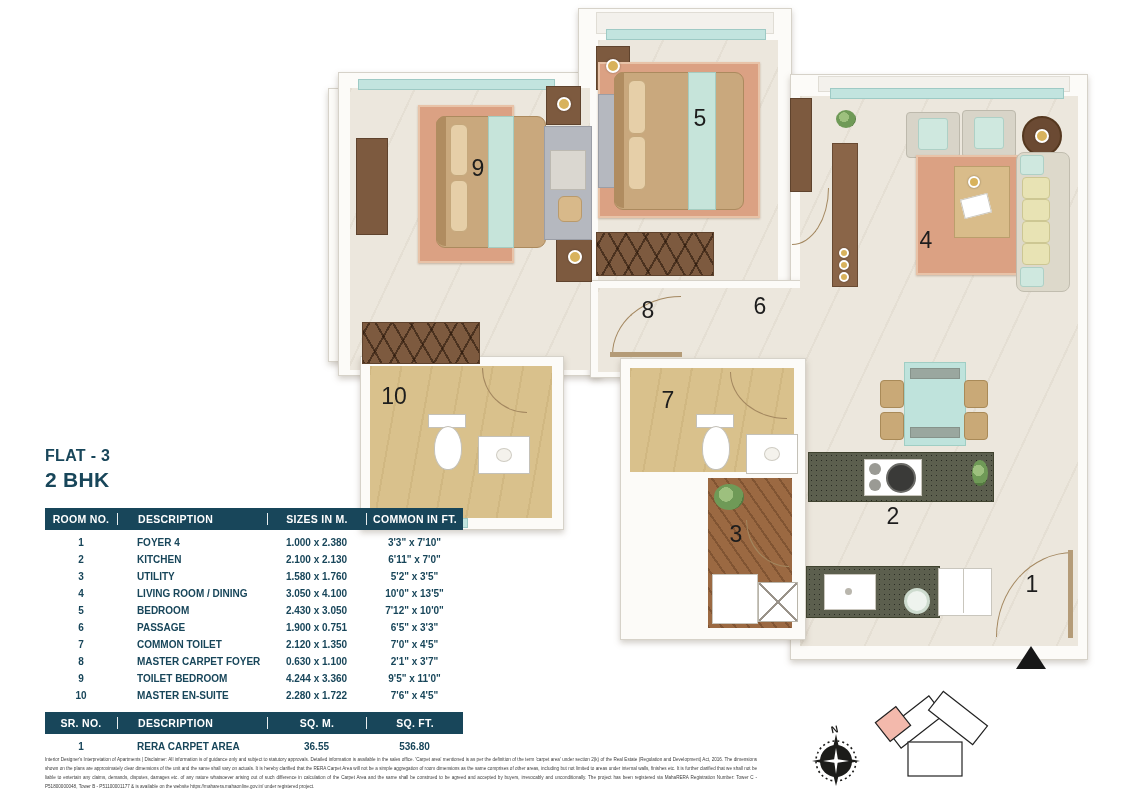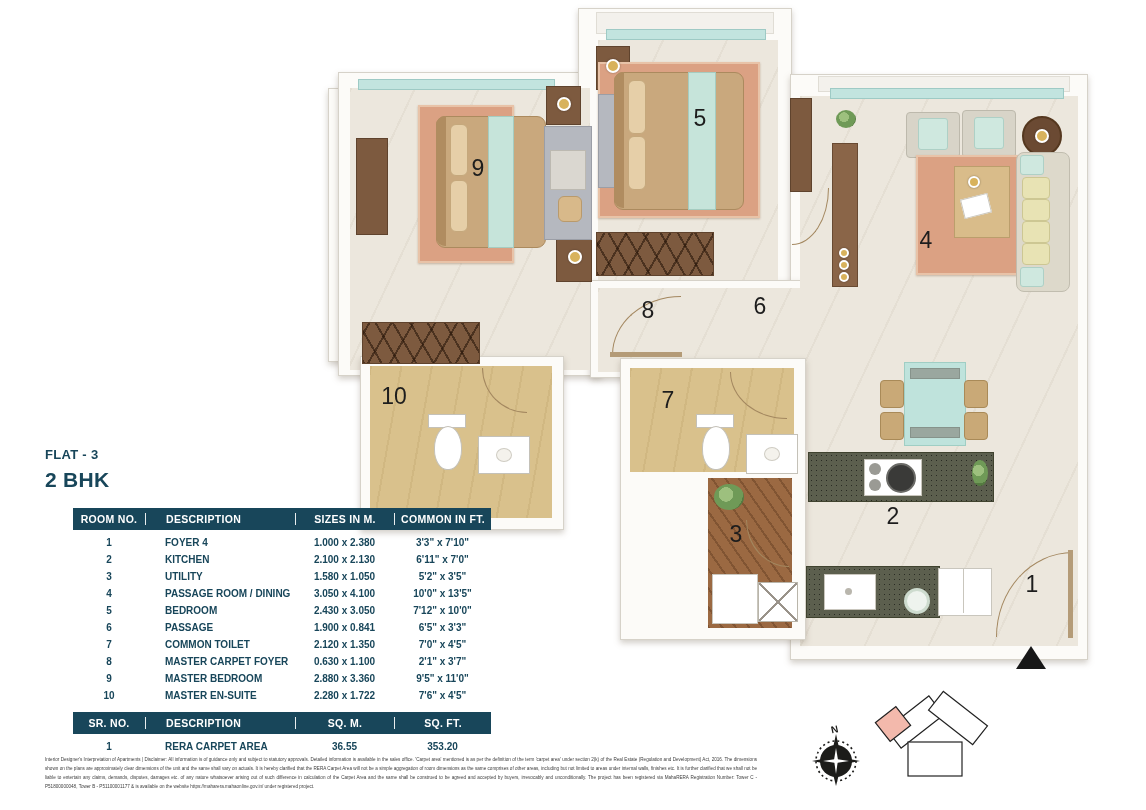--- a/index.html
+++ b/index.html
@@ -61,23 +61,23 @@
   .basin{background:#fff;border:1px solid #c4c1b8;}
   .basin i{position:absolute;left:50%;top:50%;width:14px;height:12px;transform:translate(-50%,-50%);
            border:1px solid #cfccc3;border-radius:50%;background:#f4f2ec;}
   .xbox{background:#fff;border:1px solid #b9b5aa;
         background-image:linear-gradient(45deg,transparent 48.5%,#9a938a 48.5% 51.5%,transparent 51.5%),
                          linear-gradient(-45deg,transparent 48.5%,#9a938a 48.5% 51.5%,transparent 51.5%);}
   .roomlabel{position:absolute;z-index:6;font-size:23px;color:#1d1d1d;transform:translate(-50%,-50%);letter-spacing:0;}
 
   
   .navy{color:#18465a;}
-  .title-flat{position:absolute;left:45px;top:447px;font-size:13px;font-weight:700;letter-spacing:.3px;}
+  .title-flat{position:absolute;left:45px;top:447px;font-size:16px;font-weight:700;letter-spacing:.3px;}
   .title-bhk{position:absolute;left:45px;top:468px;font-size:21px;font-weight:700;letter-spacing:.3px;}
-  .tbl{position:absolute;left:45px;width:418px;z-index:7;margin-left:28px;}
+  .tbl{position:absolute;left:45px;width:418px;z-index:7;}
   .thead{display:flex;background:#18465a;color:#fff;height:22px;align-items:center;
          font-size:10.5px;font-weight:700;letter-spacing:.3px;}
   .thead .tcell+.tcell{border-left:1.5px solid rgba(255,255,255,.9);}
   .tbody{padding-top:4px;}
   .trow{display:flex;height:17px;align-items:center;font-size:10px;font-weight:700;color:#18465a;}
   .tcell{box-sizing:border-box;}
   .c0{width:72px;text-align:center;}
   .c1{width:150px;text-align:left;padding-left:20px;}
   .c2{width:99px;text-align:center;}
   .c3{width:97px;text-align:center;}
@@ -252,57 +252,57 @@
         </div>
         <div class="trow">
           <div class="tcell c0">2</div>
           <div class="tcell c1">KITCHEN</div>
           <div class="tcell c2">2.100 x 2.130</div>
           <div class="tcell c3">6'11" x 7'0"</div>
         </div>
         <div class="trow">
           <div class="tcell c0">3</div>
           <div class="tcell c1">UTILITY</div>
-          <div class="tcell c2">1.580 x 1.050</div>
+          <div class="tcell c2">1.580 x 1.760</div>
           <div class="tcell c3">5'2" x 3'5"</div>
         </div>
         <div class="trow">
           <div class="tcell c0">4</div>
-          <div class="tcell c1">PASSAGE ROOM / DINING</div>
+          <div class="tcell c1">LIVING ROOM / DINING</div>
           <div class="tcell c2">3.050 x 4.100</div>
           <div class="tcell c3">10'0" x 13'5"</div>
         </div>
         <div class="trow">
           <div class="tcell c0">5</div>
           <div class="tcell c1">BEDROOM</div>
           <div class="tcell c2">2.430 x 3.050</div>
           <div class="tcell c3">7'12" x 10'0"</div>
         </div>
         <div class="trow">
           <div class="tcell c0">6</div>
           <div class="tcell c1">PASSAGE</div>
-          <div class="tcell c2">1.900 x 0.841</div>
+          <div class="tcell c2">1.900 x 0.751</div>
           <div class="tcell c3">6'5" x 3'3"</div>
         </div>
         <div class="trow">
           <div class="tcell c0">7</div>
           <div class="tcell c1">COMMON TOILET</div>
           <div class="tcell c2">2.120 x 1.350</div>
           <div class="tcell c3">7'0" x 4'5"</div>
         </div>
         <div class="trow">
           <div class="tcell c0">8</div>
           <div class="tcell c1">MASTER CARPET FOYER</div>
           <div class="tcell c2">0.630 x 1.100</div>
           <div class="tcell c3">2'1" x 3'7"</div>
         </div>
         <div class="trow">
           <div class="tcell c0">9</div>
-          <div class="tcell c1">MASTER BEDROOM</div>
-          <div class="tcell c2">2.880 x 3.360</div>
+          <div class="tcell c1">TOILET BEDROOM</div>
+          <div class="tcell c2">4.244 x 3.360</div>
           <div class="tcell c3">9'5" x 11'0"</div>
         </div>
         <div class="trow">
           <div class="tcell c0">10</div>
           <div class="tcell c1">MASTER EN-SUITE</div>
           <div class="tcell c2">2.280 x 1.722</div>
           <div class="tcell c3">7'6" x 4'5"</div>
         </div>
       </div>
   </div>
@@ -312,21 +312,21 @@
       <div class="tcell c0">SR. NO.</div>
       <div class="tcell c1">DESCRIPTION</div>
       <div class="tcell c2">SQ. M.</div>
       <div class="tcell c3">SQ. FT.</div>
     </div>
     <div class="tbody">
         <div class="trow">
           <div class="tcell c0">1</div>
           <div class="tcell c1">RERA CARPET AREA</div>
           <div class="tcell c2">36.55</div>
-          <div class="tcell c3">353.20</div>
+          <div class="tcell c3">536.80</div>
         </div>
       </div>
   </div>
 
   <div class="disclaimer">Interior Designer's Interpretation of Apartments | Disclaimer: All information is of guidance only and subject to statutory approvals. Detailed information is available in the sales office. 'Carpet area' mentioned is as per the definition of the term 'carpet area' under section 2(k) of the Real Estate (Regulation and Development) Act, 2016. The dimensions shown on the plans are approximately clear dimensions of the unit and the same shall vary on actuals. It is hereby clarified that the RERA Carpet Area will not be a simple aggregation of room dimensions as the same comprises of other areas, including but not limited to areas under internal walls, finishes etc. It is further clarified that we shall not be liable to entertain any claims, demands, disputes, damages etc. of any nature whatsoever arising out of such difference in calculation of the Carpet Area and the same shall be construed to be agreed and accepted by buyers, irrevocably and unconditionally. The project has been registered via MahaRERA Registration Number: Tower C - P51800000048, Tower B - P51100001177 &amp; is available on the website https://maharera.mahaonline.gov.in/ under registered project.</div>
 
   <svg class="abs" style="left:804px;top:724px;z-index:6;" width="64" height="64" viewBox="0 0 64 64">
     <circle cx="32" cy="37" r="20" fill="none" stroke="#1c1c1a" stroke-width="1.6" stroke-dasharray="2 3"></circle>
     <circle cx="32" cy="37" r="16" fill="#1c1c1a"></circle>
     <polygon points="32,10 35.5,26 28.5,26" fill="#1c1c1a"></polygon>

